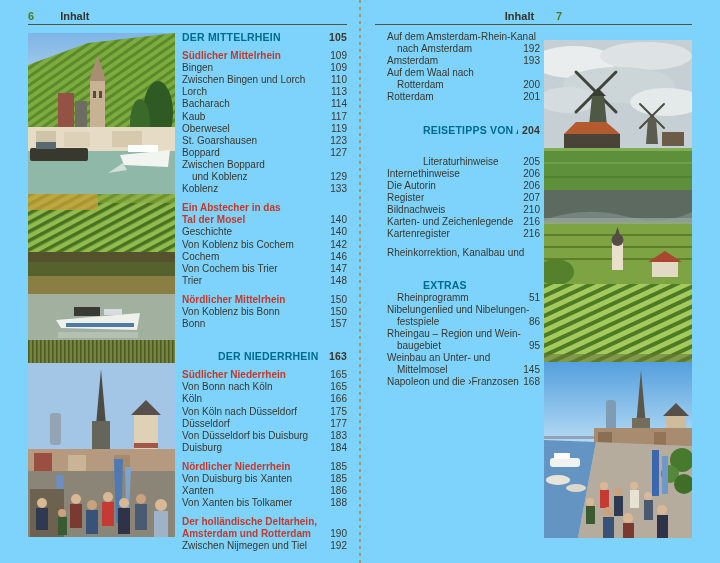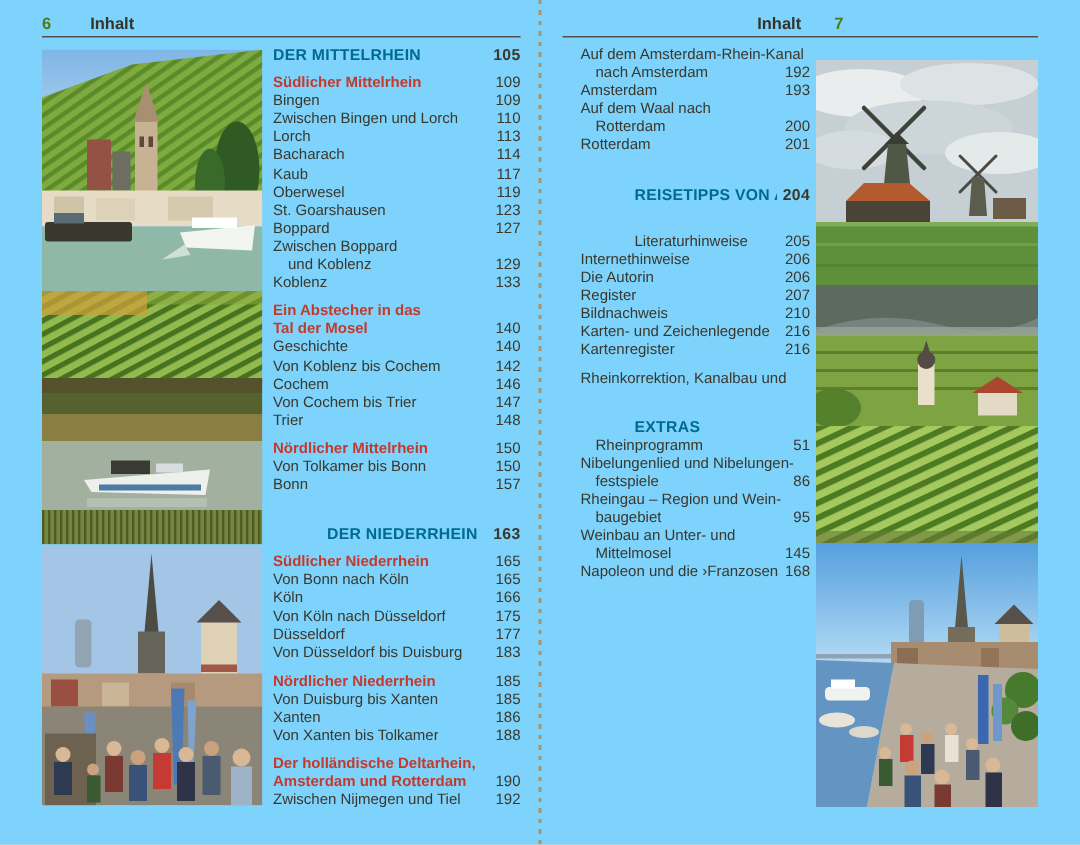--- a/index.html
+++ b/index.html
@@ -377,21 +377,21 @@
       </div>
       <div class="toc-row plain">
         <span class="lbl">Trier</span>
         <span class="pg">148</span>
       </div>
       <div class="toc-row red gap1">
         <span class="lbl">Nördlicher Mittelrhein</span>
         <span class="pg">150</span>
       </div>
       <div class="toc-row plain">
-        <span class="lbl">Von Tolkamer bis Bonn</span>
+        <span class="lbl">Von Koblenz bis Bonn</span>
         <span class="pg">150</span>
       </div>
       <div class="toc-row plain">
         <span class="lbl">Bonn</span>
         <span class="pg">157</span>
       </div>
       <div class="toc-row h1 gap2">
         <span class="lbl">DER NIEDERRHEIN</span>
         <span class="pg">163</span>
       </div>
@@ -412,20 +412,24 @@
         <span class="pg">175</span>
       </div>
       <div class="toc-row plain">
         <span class="lbl">Düsseldorf</span>
         <span class="pg">177</span>
       </div>
       <div class="toc-row plain">
         <span class="lbl">Von Düsseldorf bis Duisburg</span>
         <span class="pg">183</span>
       </div>
+      <div class="toc-row plain">
+        <span class="lbl">Duisburg</span>
+        <span class="pg">184</span>
+      </div>
       <div class="toc-row red gap1">
         <span class="lbl">Nördlicher Niederrhein</span>
         <span class="pg">185</span>
       </div>
       <div class="toc-row plain">
         <span class="lbl">Von Duisburg bis Xanten</span>
         <span class="pg">185</span>
       </div>
       <div class="toc-row plain">
         <span class="lbl">Xanten</span>

